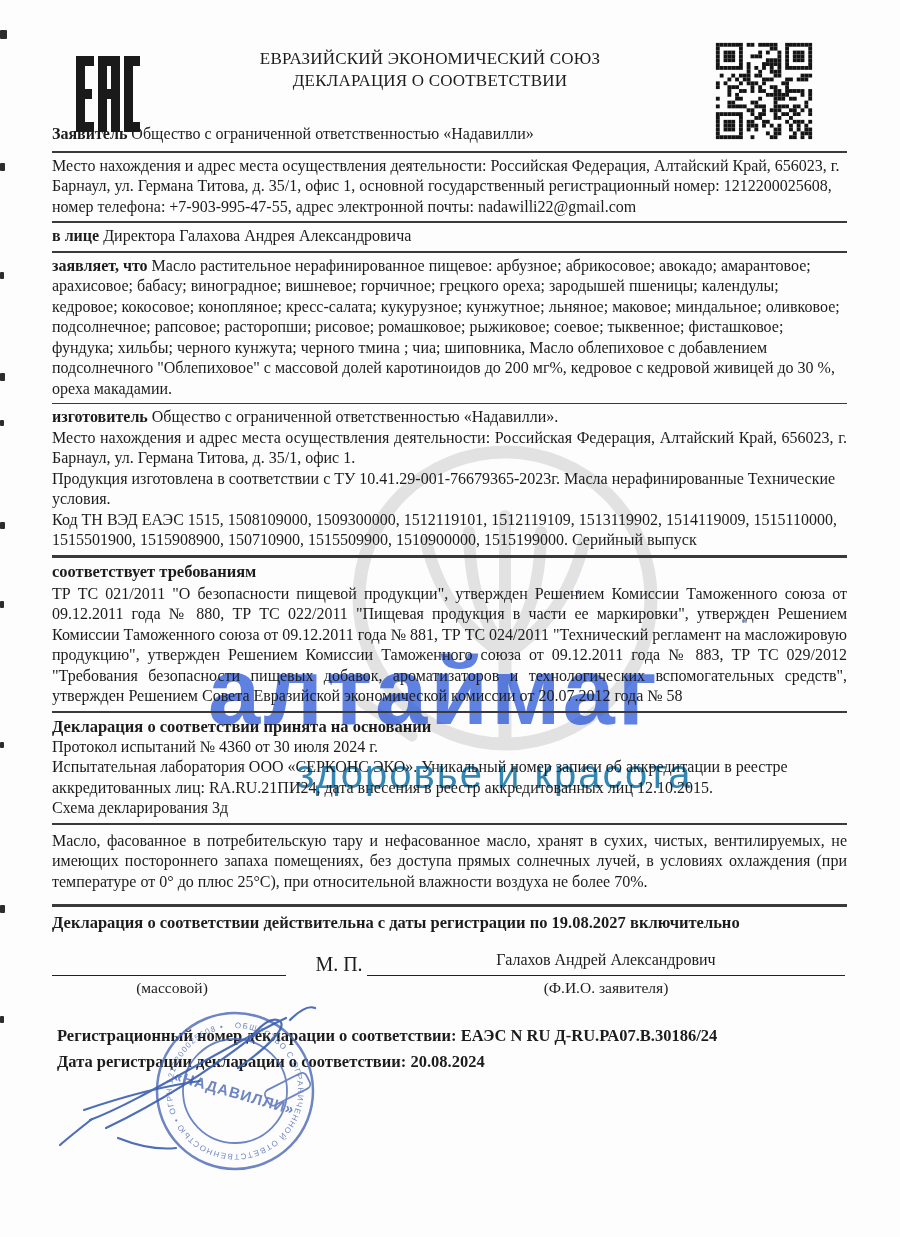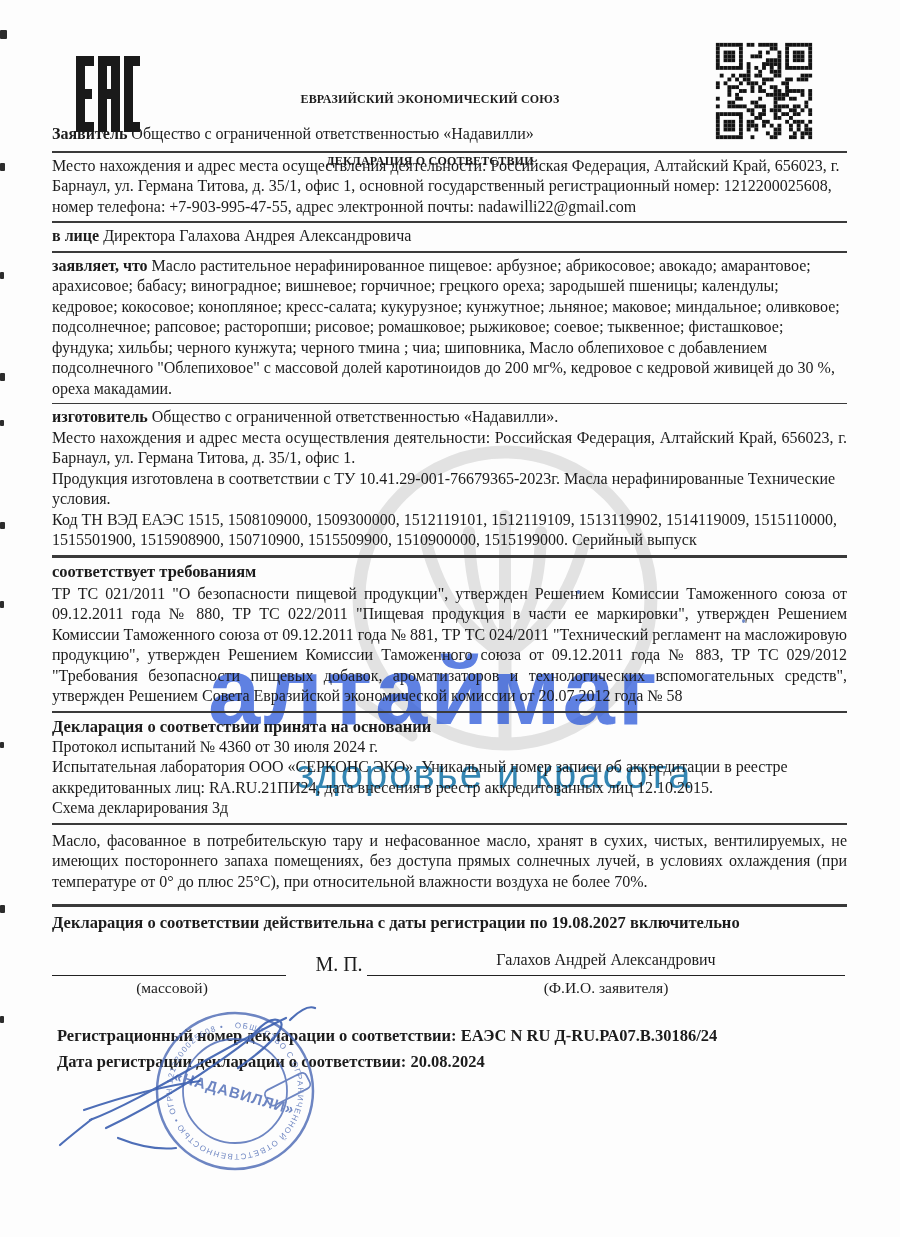--- a/index.html
+++ b/index.html
@@ -9,21 +9,21 @@
     font-family:"Liberation Serif","DejaVu Serif",serif;
     color:#1c1c1c;
     position:relative;
     overflow:hidden;
   }
   .page{position:absolute;left:0;top:0;right:0;bottom:0;padding:36px 53px 16px 52px;z-index:2;}
   .hdr-space{height:88px;}
   
   .eac-logo{position:absolute;left:76px;top:56px;z-index:3;}
   .doc-title{position:absolute;left:160px;right:200px;top:48px;text-align:center;z-index:3;}
-  .doc-title div{font-weight:bold;font-size:12px;line-height:22px;letter-spacing:.2px;margin-top:40px;}
+  .doc-title div{font-weight:normal;font-size:17px;line-height:22px;letter-spacing:.2px;}
   .qr{position:absolute;left:712px;top:40px;z-index:3;}
   
   p{margin:0;font-size:16px;line-height:20.5px;}
   .b{font-weight:bold;}
   .just{text-align:justify;}
   .rule{border:none;border-top:2px solid #3a3a3a;margin:4px 0 3px 0;}
   .rule.thin{border-top-width:1.5px;}
   .rule.thick{border-top-width:3px;}
   .gap2{margin-top:2px;}
   .gap6{margin-top:6px;}

